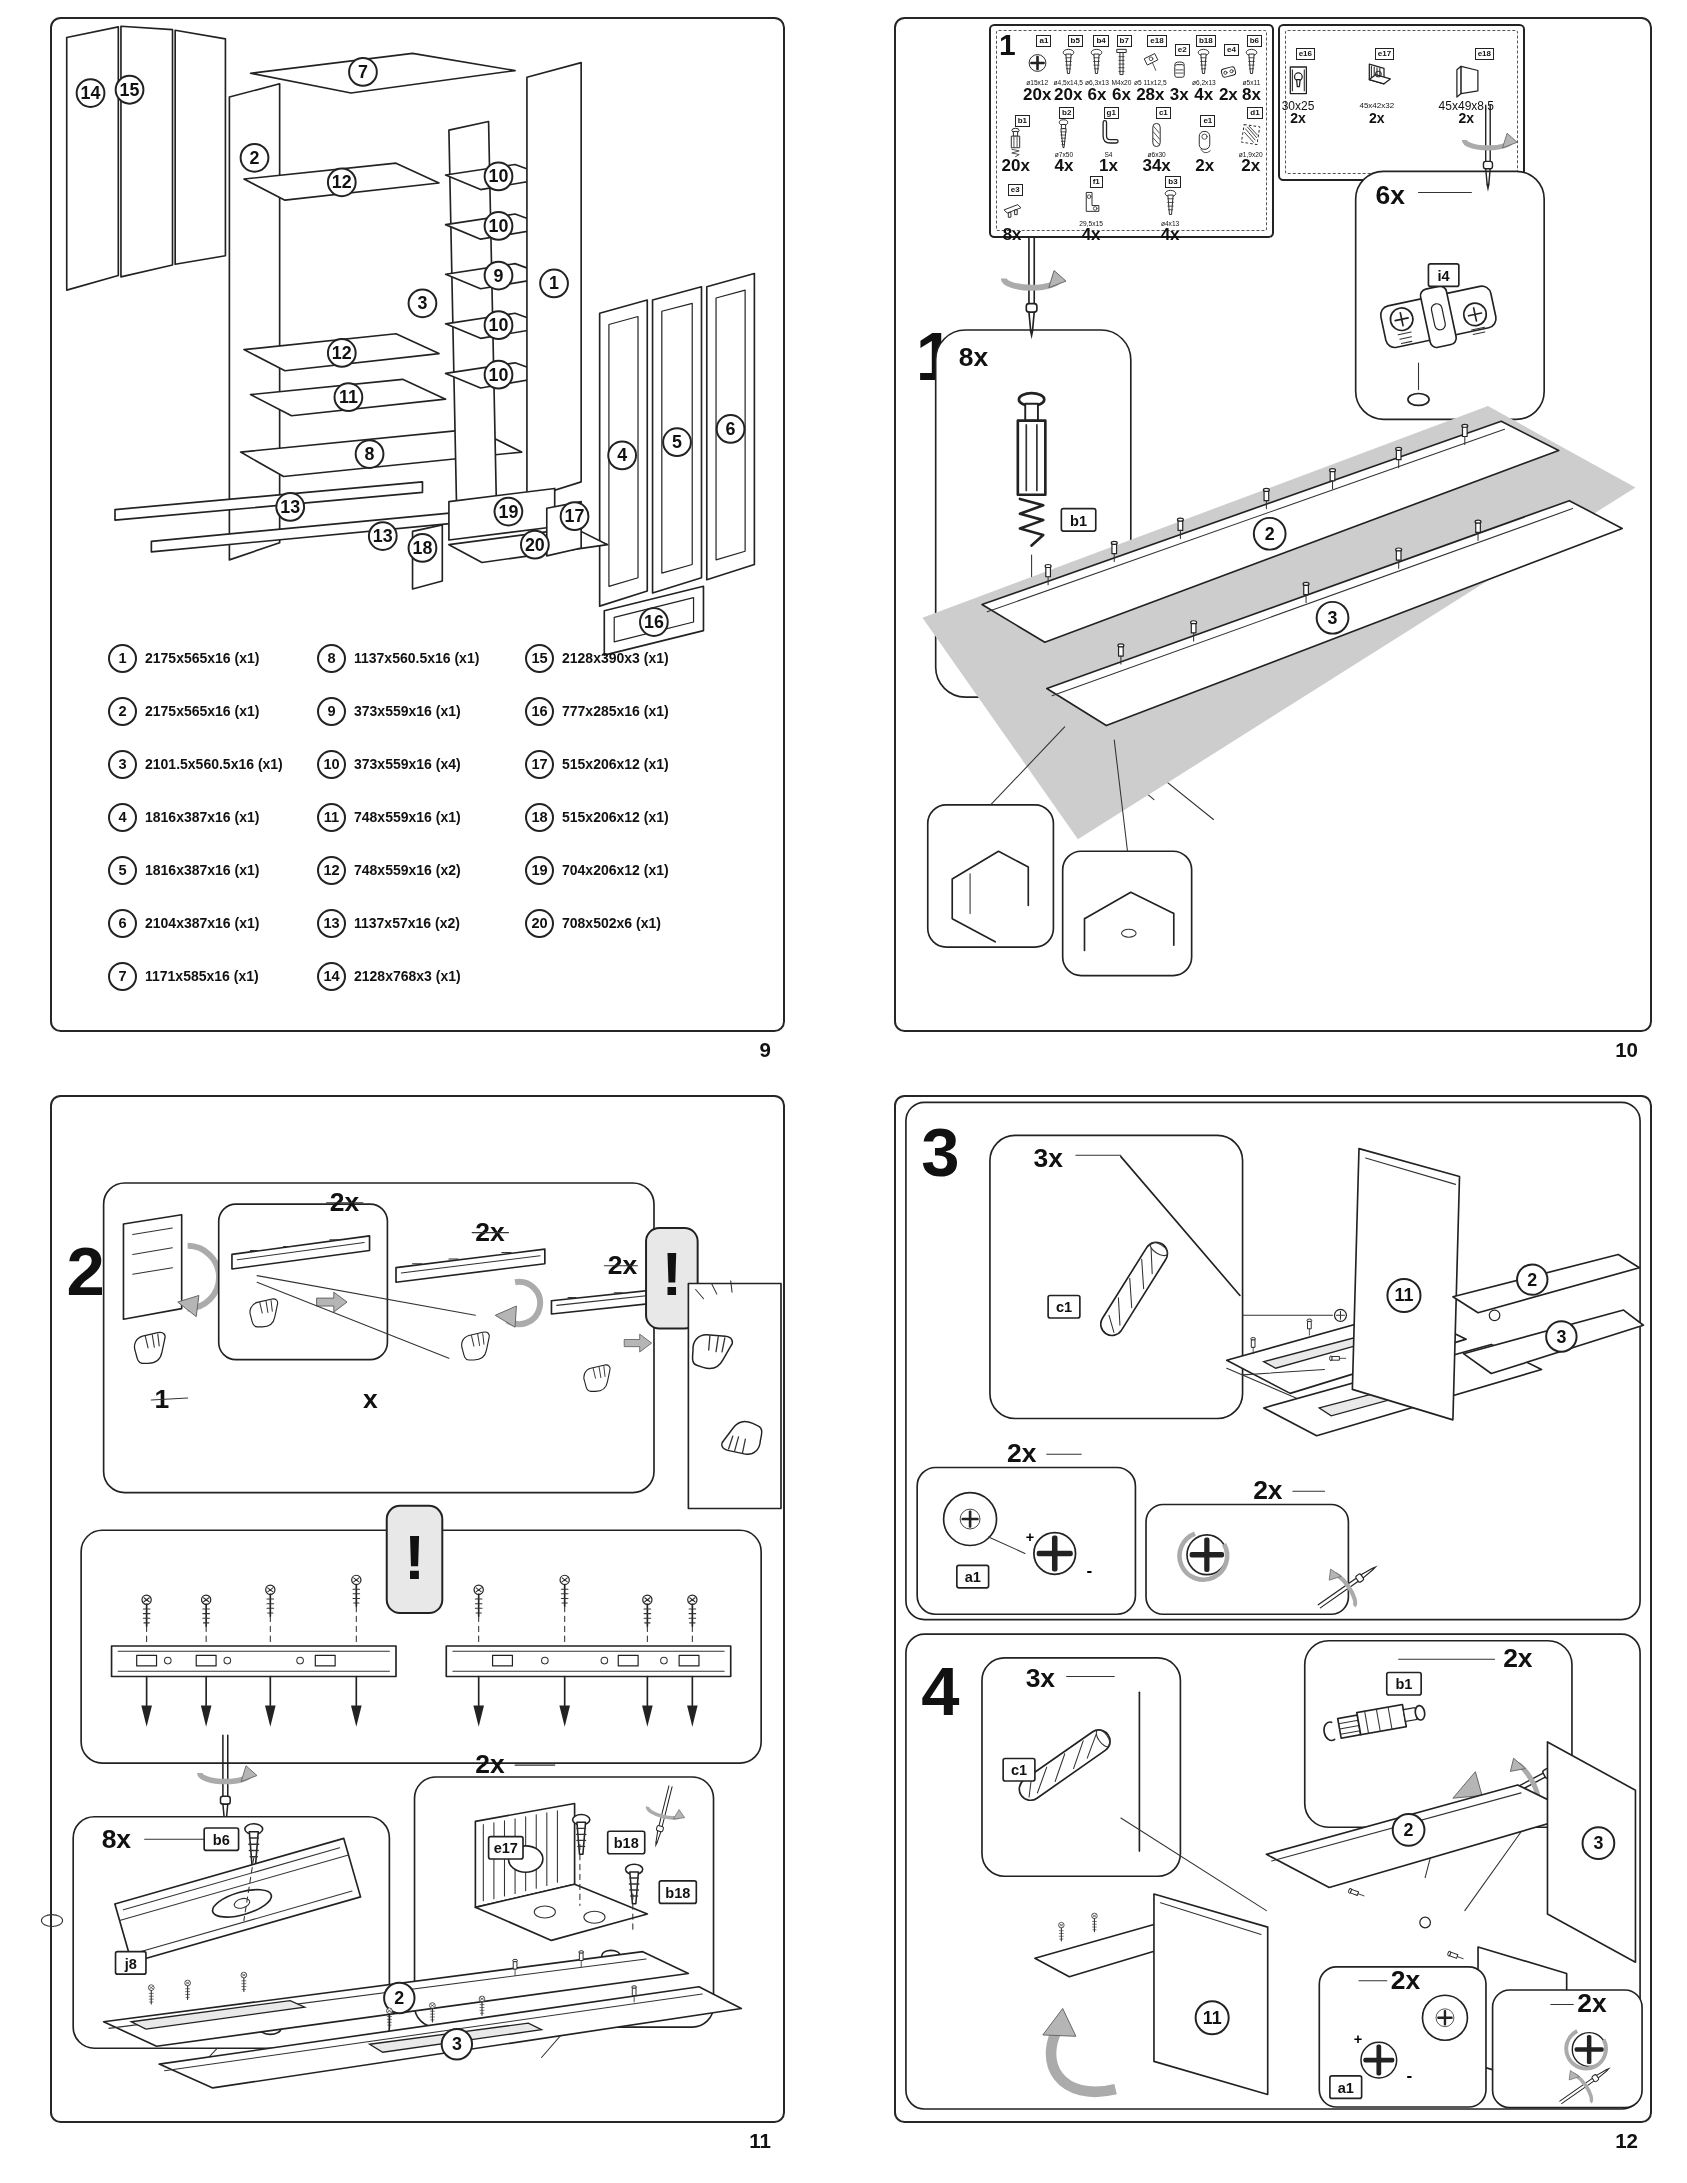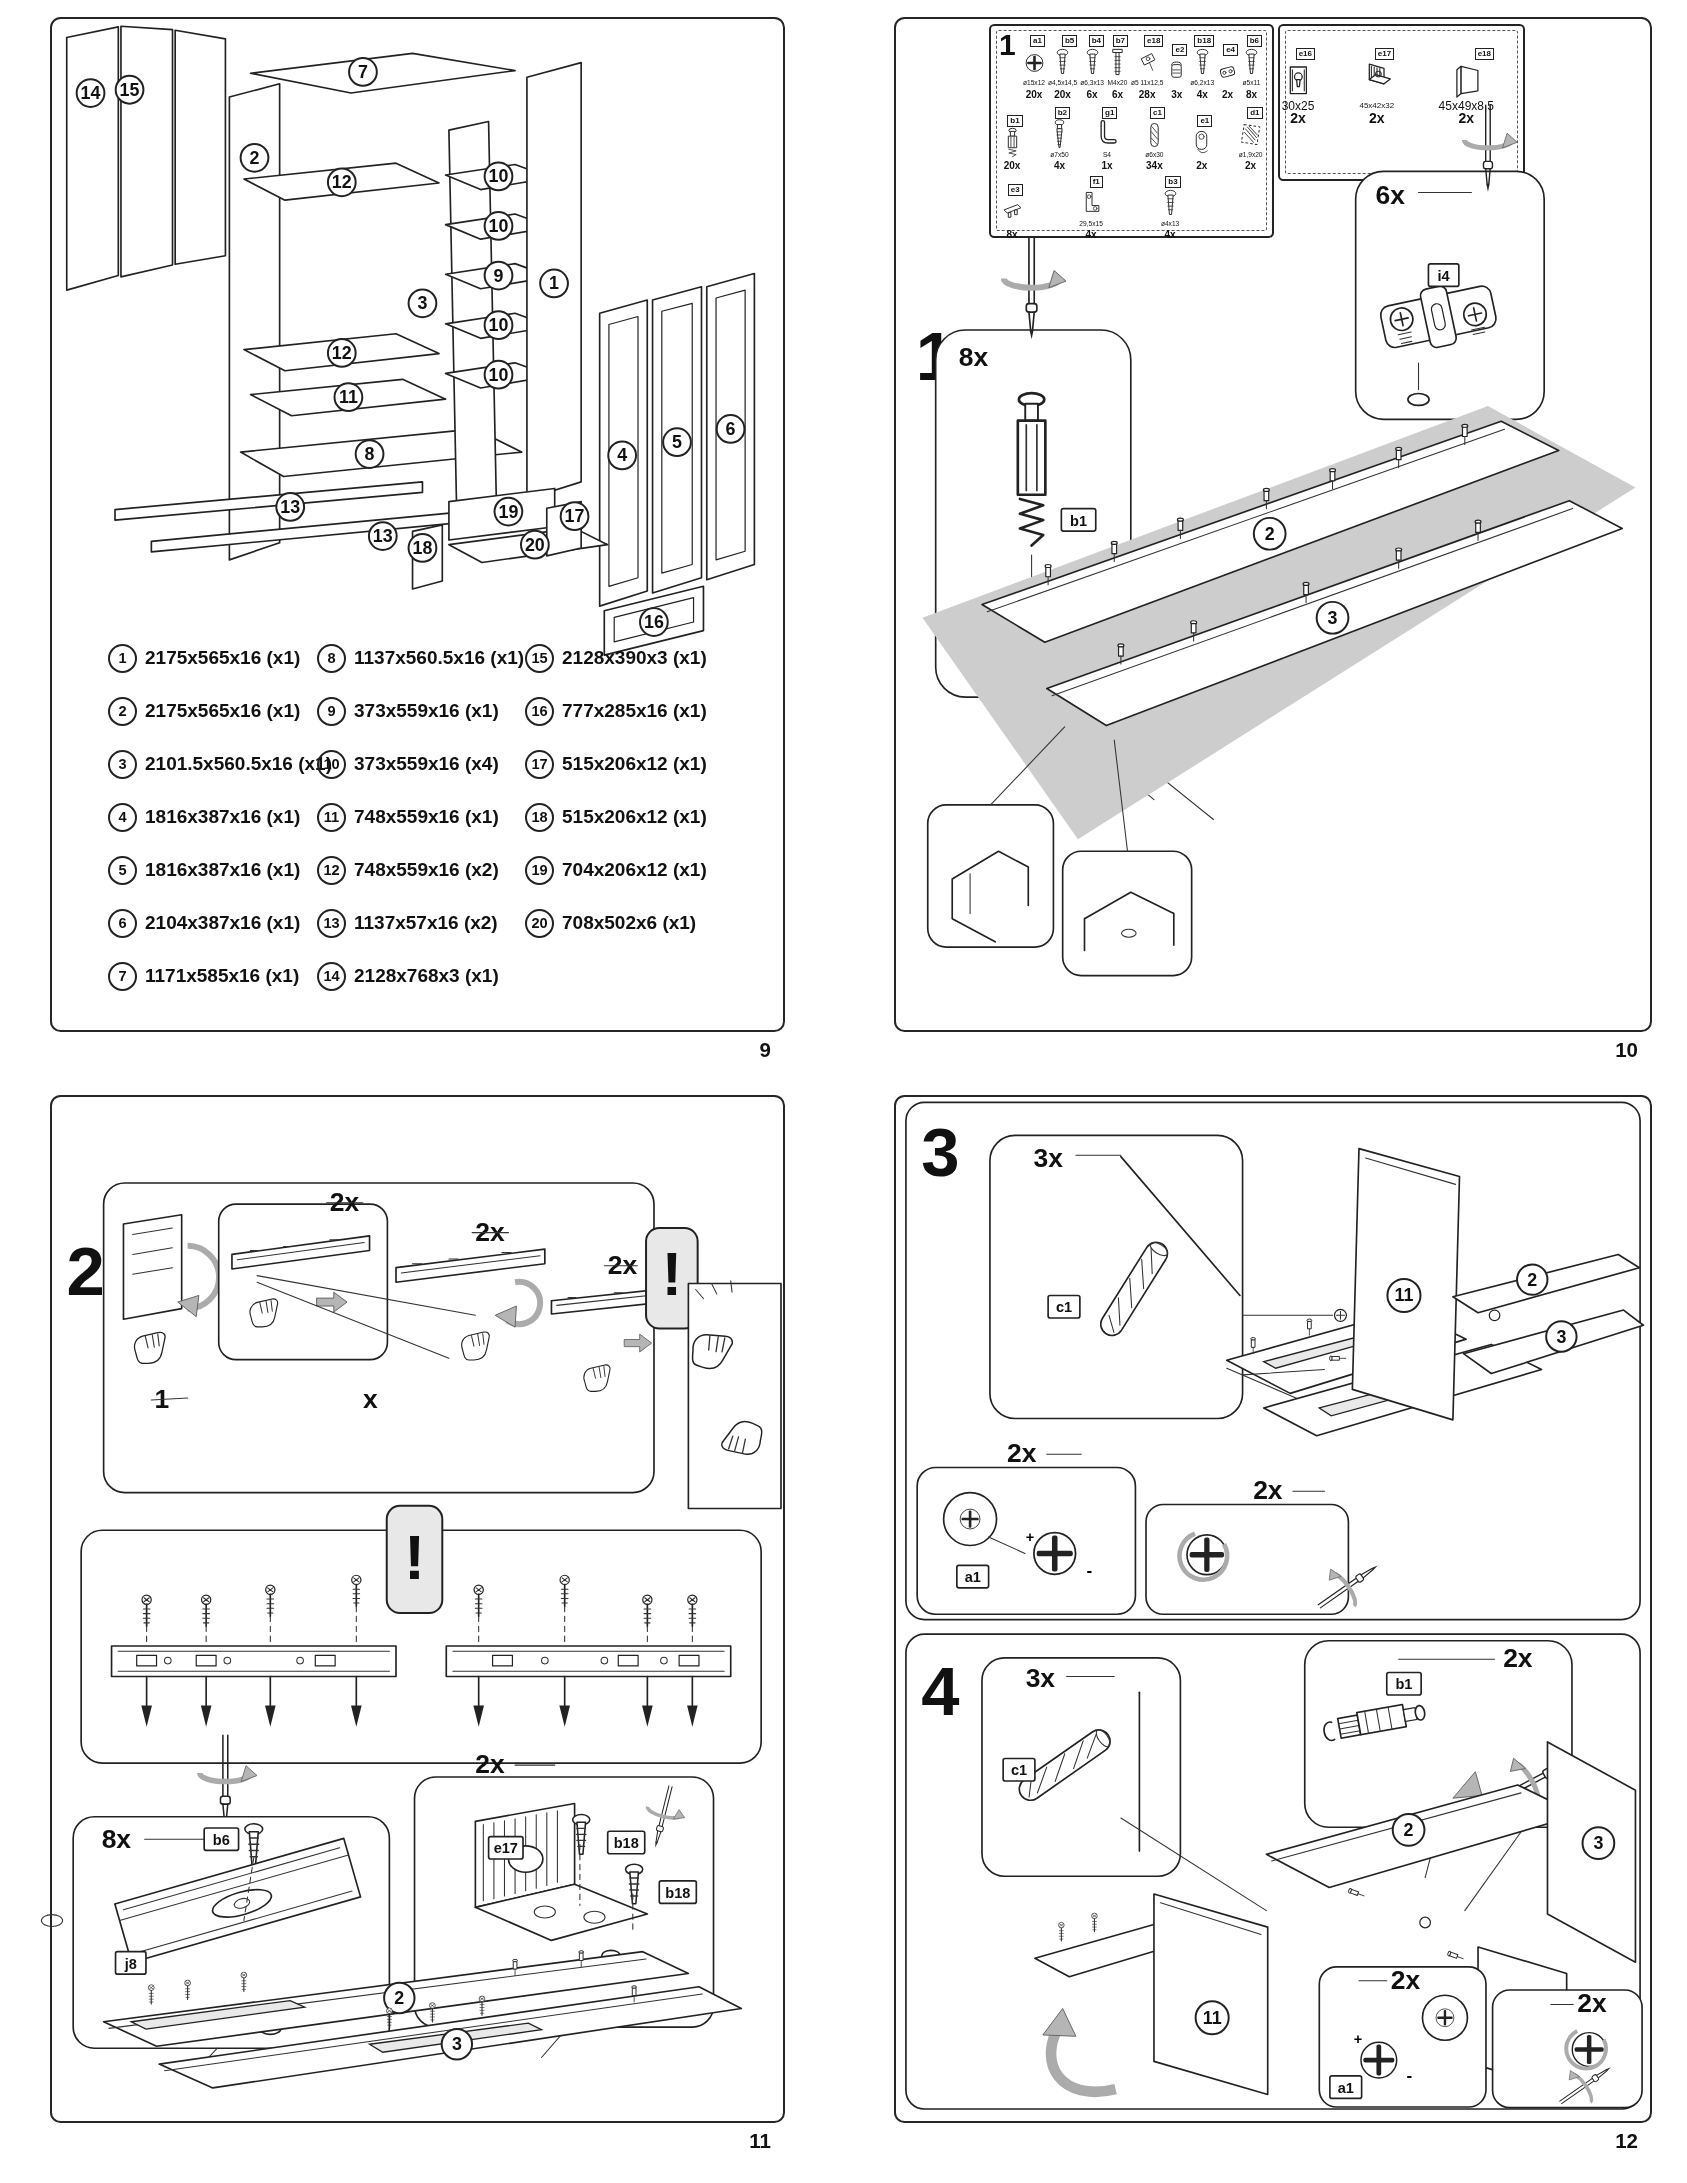--- a/index.html
+++ b/index.html
@@ -22,32 +22,32 @@
   .cl text{font-size:27px;font-weight:bold;fill:#111;text-anchor:middle;dominant-baseline:central}
   .tq{font-size:40px;font-weight:bold;fill:#111}
   .tstep{font-size:104px;font-weight:bold;fill:#111}
   .badge rect{fill:#fff;stroke:#222;stroke-width:2.5}
   .badge text{font-size:22px;font-weight:bold;fill:#111;text-anchor:middle;dominant-baseline:central}
   .warn rect{fill:#e8e8e8;stroke:#222;stroke-width:3}
   .warn text{font-weight:bold;fill:#111;text-anchor:middle}
   
   .pentry{position:absolute;display:flex;align-items:center;gap:8px}
   .pc{display:inline-flex;width:25px;height:25px;border:2px solid #222;border-radius:50%;align-items:center;justify-content:center;font-size:14.6px;font-weight:bold;flex:none}
-  .pd{font-size:19px;font-weight:bold;white-space:nowrap}
+  .pd{font-size:14px;font-weight:bold;white-space:nowrap}
   
   .hwbox{position:absolute;border:2px solid #222;border-radius:5.3px;background:#fff}
   .hwbox::before{content:"";position:absolute;inset:4.6px;border:1.3px dashed #555;border-radius:2.6px;pointer-events:none}
   .hwnum{position:absolute;left:8px;top:2.6px;font-size:30px;font-weight:bold}
   .hwrow{position:absolute;display:flex;justify-content:space-between;align-items:flex-end}
   .hw{display:flex;flex-direction:column;align-items:center;position:relative;z-index:2}
   .hwid{font-size:8px;font-weight:bold;border:1.3px solid #222;padding:0 2px;background:#fff;align-self:flex-end;line-height:10px}
   .hwicon{width:21px;height:32px}
   .hwicon.big{width:34px;height:42px}
   .hwsz{font-size:6.6px;white-space:nowrap;line-height:8.6px}
-  .hwq{font-size:10px;font-weight:bold;line-height:14.6px}
+  .hwq{font-size:17px;font-weight:bold;line-height:14.6px}
 </style>
 </head>
 <body>
 
 <svg width="0" height="0" style="position:absolute" aria-hidden="true">
 <defs>
   <g id="h-cam">
         <circle cx="20" cy="30" r="16" class="fwt"></circle>
         <rect x="17.5" y="16" width="5" height="28" rx="2" class="dark"></rect>
         <rect x="6" y="27.5" width="28" height="5" rx="2" class="dark"></rect>

